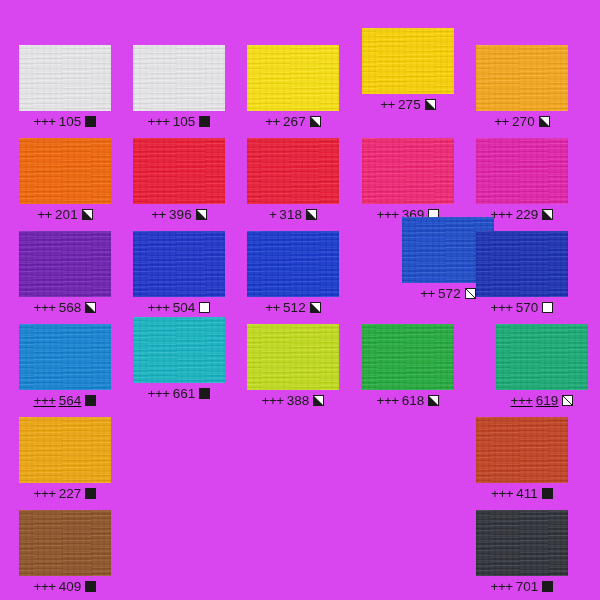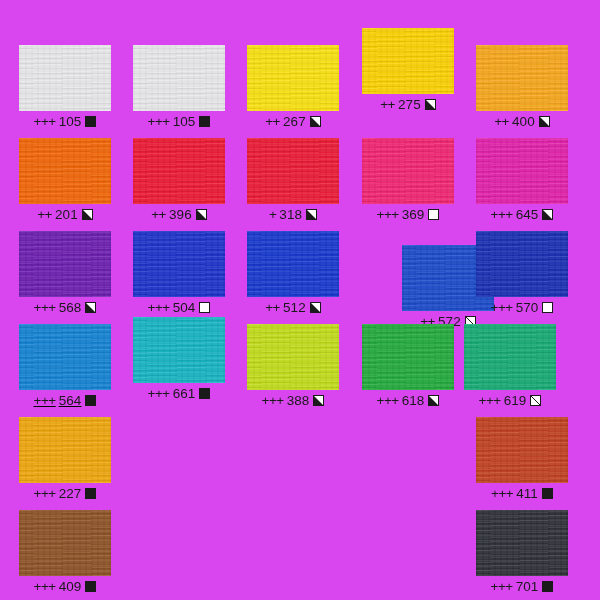--- a/index.html
+++ b/index.html
@@ -160,55 +160,55 @@
     <div class="swatch-cell" style="left: 247px; top: 45px;">
       <div class="swatch" style="background-color: rgb(251, 226, 17);"></div>
       <div class="caption"><span class="plus">++</span><span class="code">267</span><span class="op semi-opaque" title="semi-opaque"></span></div>
     </div>
     <div class="swatch-cell" style="left: 362px; top: 28px;">
       <div class="swatch" style="background-color: rgb(252, 211, 3);"></div>
       <div class="caption"><span class="plus">++</span><span class="code">275</span><span class="op semi-opaque" title="semi-opaque"></span></div>
     </div>
     <div class="swatch-cell" style="left: 476px; top: 45px;">
       <div class="swatch" style="background-color: rgb(248, 168, 28);"></div>
-      <div class="caption"><span class="plus">++</span><span class="code">400</span><span class="op semi-opaque" title="semi-opaque"></span></div>
+      <div class="caption"><span class="plus">++</span><span class="code">270</span><span class="op semi-opaque" title="semi-opaque"></span></div>
     </div>
     <div class="swatch-cell" style="left: 19px; top: 138px;">
       <div class="swatch" style="background-color: rgb(243, 102, 7);"></div>
       <div class="caption"><span class="plus">++</span><span class="code">201</span><span class="op semi-opaque" title="semi-opaque"></span></div>
     </div>
     <div class="swatch-cell" style="left: 133px; top: 138px;">
       <div class="swatch" style="background-color: rgb(237, 26, 52);"></div>
       <div class="caption"><span class="plus">++</span><span class="code">396</span><span class="op semi-opaque" title="semi-opaque"></span></div>
     </div>
     <div class="swatch-cell" style="left: 247px; top: 138px;">
       <div class="swatch" style="background-color: rgb(236, 27, 54);"></div>
       <div class="caption"><span class="plus">+</span><span class="code">318</span><span class="op semi-opaque" title="semi-opaque"></span></div>
     </div>
     <div class="swatch-cell" style="left: 362px; top: 138px;">
       <div class="swatch" style="background-color: rgb(243, 37, 115);"></div>
       <div class="caption"><span class="plus">+++</span><span class="code">369</span><span class="op transparent" title="transparent"></span></div>
     </div>
     <div class="swatch-cell" style="left: 476px; top: 138px;">
       <div class="swatch" style="background-color: rgb(227, 33, 171);"></div>
-      <div class="caption"><span class="plus">+++</span><span class="code">645</span><span class="op semi-opaque" title="semi-opaque"></span></div>
+      <div class="caption"><span class="plus">+++</span><span class="code">229</span><span class="op semi-opaque" title="semi-opaque"></span></div>
     </div>
     <div class="swatch-cell" style="left: 19px; top: 231px;">
       <div class="swatch" style="background-color: rgb(108, 31, 176);"></div>
       <div class="caption"><span class="plus">+++</span><span class="code">568</span><span class="op semi-opaque" title="semi-opaque"></span></div>
     </div>
     <div class="swatch-cell" style="left: 133px; top: 231px;">
       <div class="swatch" style="background-color: rgb(29, 51, 203);"></div>
       <div class="caption"><span class="plus">+++</span><span class="code">504</span><span class="op transparent" title="transparent"></span></div>
     </div>
     <div class="swatch-cell" style="left: 247px; top: 231px;">
       <div class="swatch" style="background-color: rgb(23, 57, 207);"></div>
       <div class="caption"><span class="plus">++</span><span class="code">512</span><span class="op semi-opaque" title="semi-opaque"></span></div>
     </div>
-    <div class="swatch-cell" style="left: 362px; top: 245px; padding-left: 40px;">
+    <div class="swatch-cell" style="left: 362px; top: 217px; padding-left: 40px;">
       <div class="swatch" style="background-color: rgb(27, 75, 203);"></div>
       <div class="caption"><span class="plus">++</span><span class="code">572</span><span class="op semi-transparent" title="semi-transparent"></span></div>
     </div>
     <div class="swatch-cell" style="left: 476px; top: 231px;">
       <div class="swatch" style="background-color: rgb(26, 47, 180);"></div>
       <div class="caption"><span class="plus">+++</span><span class="code">570</span><span class="op transparent" title="transparent"></span></div>
     </div>
     <div class="swatch-cell" style="left: 19px; top: 324px; text-decoration: underline;">
       <div class="swatch" style="background-color: rgb(20, 131, 212);"></div>
       <div class="caption"><span class="plus">+++</span><span class="code">564</span><span class="op opaque" title="opaque"></span></div>
@@ -218,21 +218,21 @@
       <div class="caption"><span class="plus">+++</span><span class="code">661</span><span class="op opaque" title="opaque"></span></div>
     </div>
     <div class="swatch-cell" style="left: 247px; top: 324px;">
       <div class="swatch" style="background-color: rgb(195, 221, 27);"></div>
       <div class="caption"><span class="plus">+++</span><span class="code">388</span><span class="op semi-opaque" title="semi-opaque"></span></div>
     </div>
     <div class="swatch-cell" style="left: 362px; top: 324px;">
       <div class="swatch" style="background-color: rgb(35, 171, 60);"></div>
       <div class="caption"><span class="plus">+++</span><span class="code">618</span><span class="op semi-opaque" title="semi-opaque"></span></div>
     </div>
-    <div class="swatch-cell" style="left: 464px; top: 324px;">
+    <div class="swatch-cell" style="left: 496px; top: 324px; text-decoration: underline;">
       <div class="swatch" style="background-color: rgb(23, 171, 117);"></div>
       <div class="caption"><span class="plus">+++</span><span class="code">619</span><span class="op semi-transparent" title="semi-transparent"></span></div>
     </div>
     <div class="swatch-cell" style="left: 19px; top: 417px;">
       <div class="swatch" style="background-color: rgb(239, 167, 13);"></div>
       <div class="caption"><span class="plus">+++</span><span class="code">227</span><span class="op opaque" title="opaque"></span></div>
     </div>
     <div class="swatch-cell" style="left: 476px; top: 417px;">
       <div class="swatch" style="background-color: rgb(194, 65, 33);"></div>
       <div class="caption"><span class="plus">+++</span><span class="code">411</span><span class="op opaque" title="opaque"></span></div>

